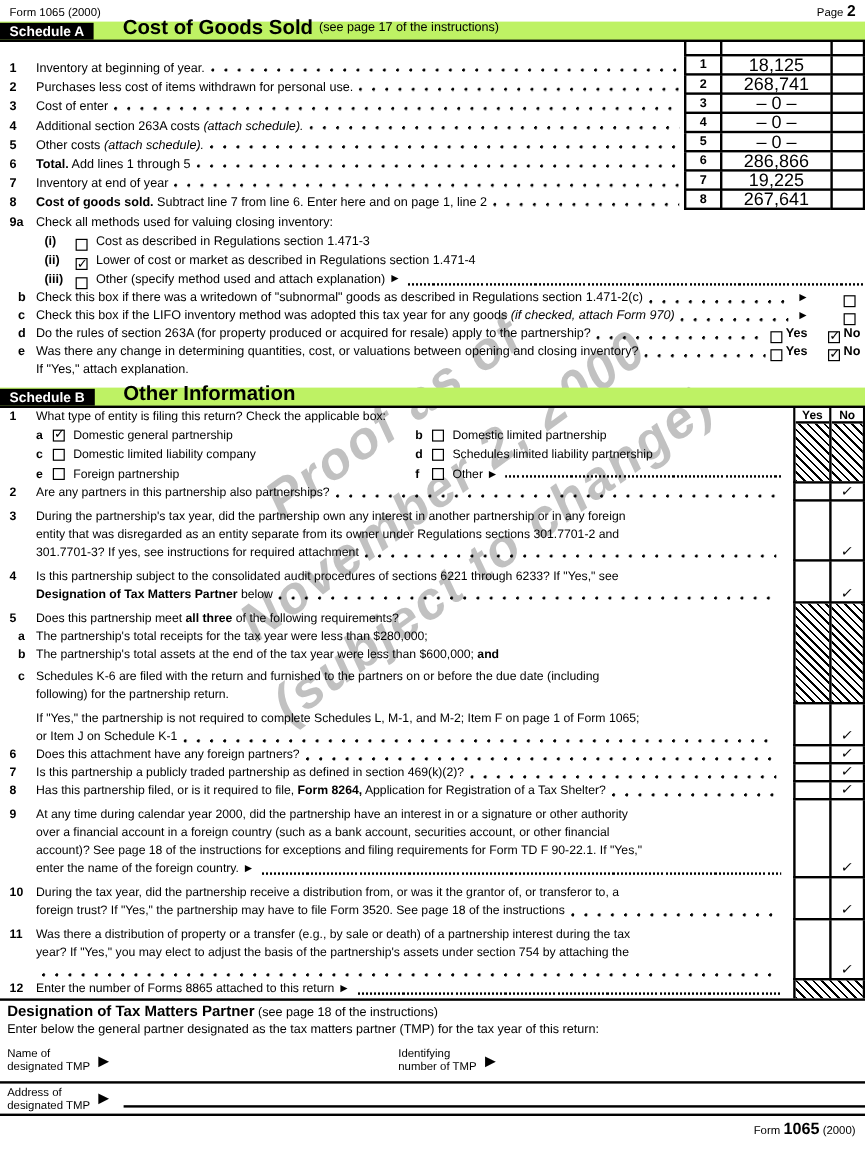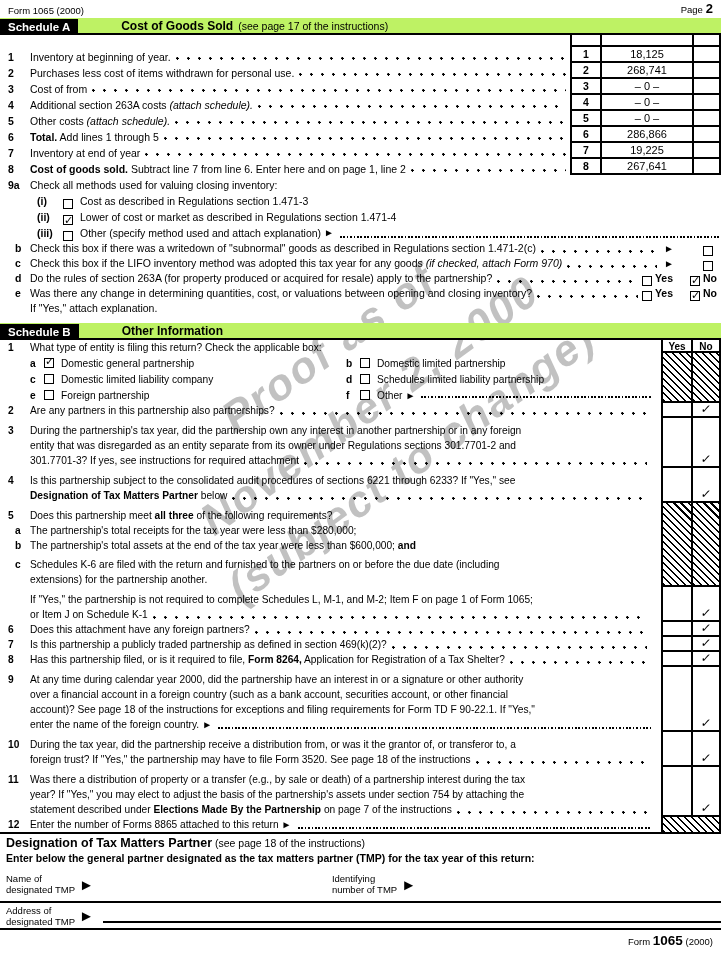--- a/index.html
+++ b/index.html
@@ -13,35 +13,35 @@
   .content { position:relative; z-index:1; }
   b { font-weight:bold; } i { font-style:italic; }
 
   .tophdr { display:flex; justify-content:space-between; align-items:flex-end; padding:4px 8px 2px 8px; height:18px; }
   .small { font-size:9.5px; }
   .pgnum { font-size:13px; }
 
   .sbar { display:flex; align-items:flex-end; border-bottom:2.5px solid #000; height:17px; background:#bef264; }
   .sbar-label { background:#000; color:#fff; font-weight:bold; font-size:11.5px; padding:2px 8px 0 8px; }
   .sbar-rest { flex:1; display:flex; align-items:center; padding-left:24px; }
-  .sbar-title { font-weight:bold; font-size:12px; margin-right:5px;margin-left:19px; }
+  .sbar-title { font-weight:bold; font-size:17px; margin-right:5px; }
   .sbar-sub { font-size:10.5px; }
 
   
   .sa-row { display:flex; align-items:stretch; height:16px; }
   .sa-row.spacer { height:12px; }
   .sa-left { flex:1; display:flex; align-items:flex-end; padding-left:8px; overflow:hidden; }
   .lnum { flex:0 0 22px; font-weight:bold; }
   .sa-txt { white-space:nowrap; }
   .dots { flex:1 1 auto; min-width:4px; height:14px; margin:0 4px 0 5px;
     background-image:radial-gradient(circle at 1.4px 1.4px, #000 1.1px, rgba(0,0,0,0) 1.45px);
     background-size:11px 3px; background-repeat:repeat-x; background-position:0 calc(100% - 3px); }
   .cell { border-left:2px solid #000; border-bottom:2px solid #000; display:flex; align-items:center; justify-content:center; }
   .bnum { width:30px; font-weight:bold; }
-  .bamt { width:92px; font-size:11px; justify-content:center; }
+  .bamt { width:92px; font-size:15px; justify-content:center; }
   .bthin { width:29px; border-right:2px solid #000; }
 
   
   .lrow { display:flex; align-items:flex-end; min-height:15px; line-height:15px; padding-left:8px; }
   .lsub { flex:0 0 22px; padding-left:7px; font-weight:bold; }
   .cont { padding-left:30px; }
   .mrow { display:flex; align-items:flex-end; min-height:16px; line-height:16px; padding-left:37px; }
   .mlabel { width:26px; font-weight:bold; }
 
   .cb { position:relative; display:inline-block; width:10px; height:10px; border:1.6px solid #000; background:#fff; vertical-align:-1px; flex:0 0 auto; }
@@ -71,21 +71,21 @@
 
   .ent-grid { padding-left:30px; display:grid; grid-template-columns:316px 1fr; }
   .ent { display:flex; align-items:center; height:16px; }
   .entletter { width:14px; font-weight:bold; }
   .entlabel { margin-left:7px; }
 
   
   .tmp-title-row { padding:2px 0 1px 6px; }
   .tmp-title { font-weight:bold; font-size:12.5px; }
   .tmp-sub { font-size:10.5px; }
-  .tmp-intro { padding:1px 0 0 6px; height:16px;font-weight:bold; }
+  .tmp-intro { padding:1px 0 0 6px; height:16px; }
   .tmp-row { display:flex; align-items:center; border-bottom:2.5px solid #000; }
   .tmp-row1 { height:36px; }
   .tmp-row2 { height:27px; }
   .tmp-label { font-size:9.5px; line-height:11px; padding-left:6px; }
   .tmp-spacer-a { flex:0 0 228px; }
   .tmp-spacer-b { flex:1; }
   .fill-line { flex:1; border-bottom:2px solid #000; height:15px; margin-left:5px; }
   .footer { text-align:right; padding:3px 8px 0 0; font-size:9.5px; }
   .footer-num { font-size:13.5px; font-weight:bold; }
 </style>
@@ -141,21 +141,21 @@
             <span class="sa-txt">Purchases less cost of items withdrawn for personal use.</span>
             <span class="dots"></span>
           </div>
         <div class="cell bnum">2</div>
         <div class="cell bamt">268,741</div>
         <div class="cell bthin"></div>
       </div>
       <div class="sa-row">
         <div class="sa-left">
             <span class="lnum">3</span>
-            <span class="sa-txt">Cost of from</span>
+            <span class="sa-txt">Cost of enter</span>
             <span class="dots"></span>
           </div>
         <div class="cell bnum">3</div>
         <div class="cell bamt">– 0 –</div>
         <div class="cell bthin"></div>
       </div>
       <div class="sa-row">
         <div class="sa-left">
             <span class="lnum">4</span>
             <span class="sa-txt"><span>Additional section 263A costs </span><i>(attach schedule).</i></span>
@@ -392,21 +392,21 @@
           </div>
         <div class="lrow">
             <span class="lsub">b</span>
             <span><span>The partnership's total assets at the end of the tax year were less than $600,000; </span><b>and</b></span>
           </div>
         <div class="lrow" style="padding-top:4px;">
             <span class="lsub">c</span>
             <span>Schedules K-6 are filed with the return and furnished to the partners on or before the due date (including</span>
           </div>
         <div class="lrow cont">
-            <span>extensions) for the partnership another.</span>
+            <span>following) for the partnership return.</span>
           </div>
       </div>
       <div class="gy hatch"></div>
       <div class="gn hatch"></div>
 
       <div class="gq pt">
         <div class="lrow cont">
             <span>If "Yes," the partnership is not required to complete Schedules L, M-1, and M-2; Item F on page 1 of Form 1065;</span>
           </div>
         <div class="lrow cont">
@@ -494,21 +494,20 @@
 
       <div class="gq pt">
         <div class="lrow">
             <span class="lnum">11</span>
             <span>Was there a distribution of property or a transfer (e.g., by sale or death) of a partnership interest during the tax</span>
           </div>
         <div class="lrow cont">
             <span>year? If "Yes," you may elect to adjust the basis of the partnership's assets under section 754 by attaching the</span>
           </div>
         <div class="lrow cont">
-            <span><span>statement described under </span><b>Elections Made By the Partnership</b><span> on page 7 of the instructions</span></span>
             <span class="dots"></span>
           </div>
       </div>
       <div class="gy"></div>
       <div class="gn">
           <span class="check">✓</span>
         </div>
 
       <div class="gq">
         <div class="lrow">

